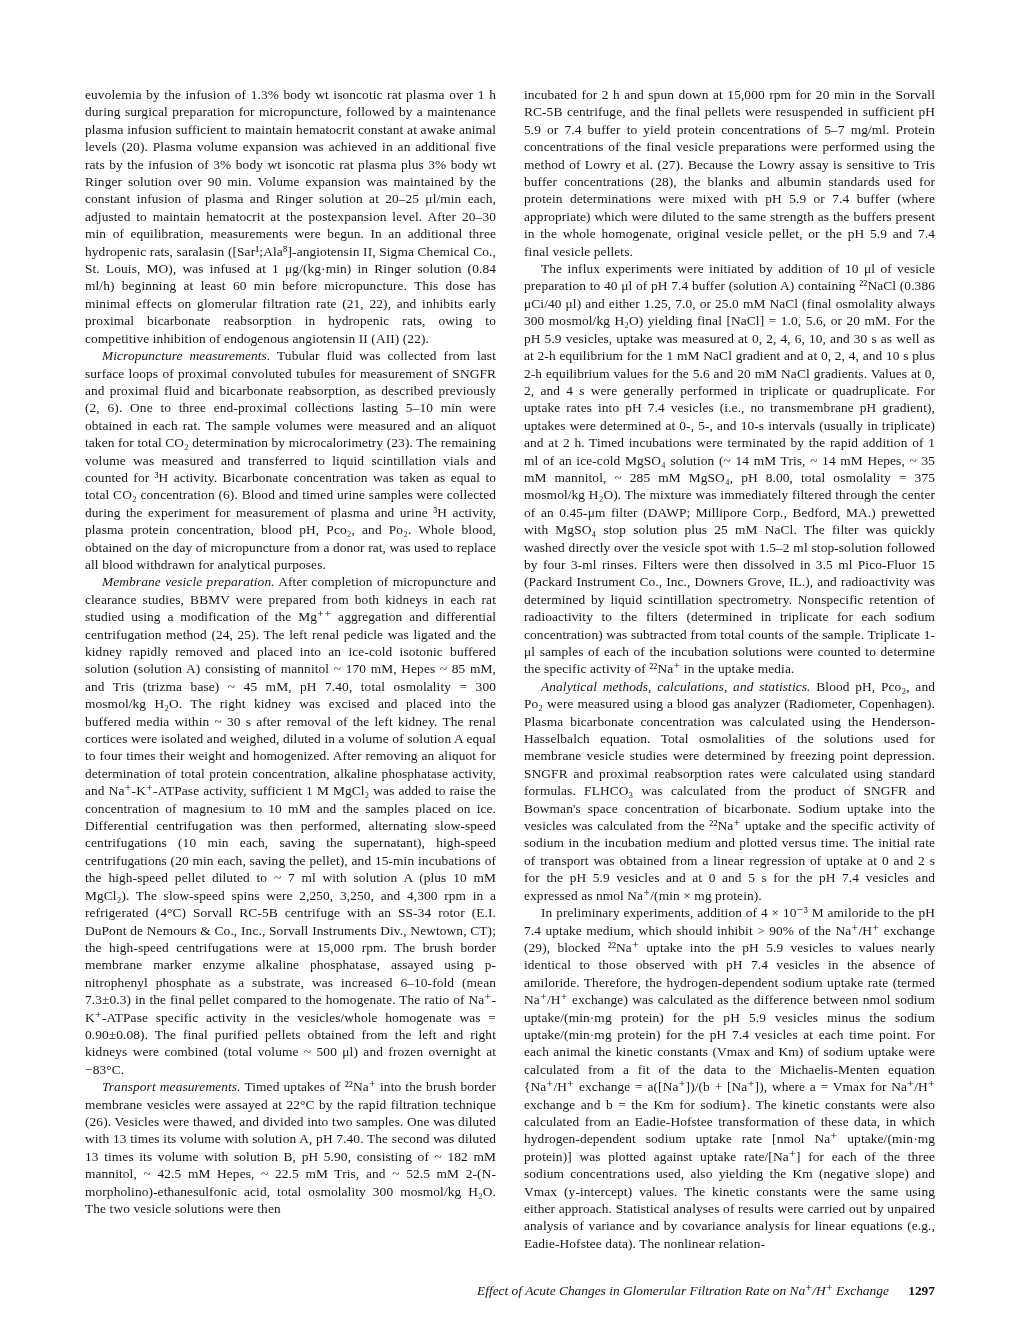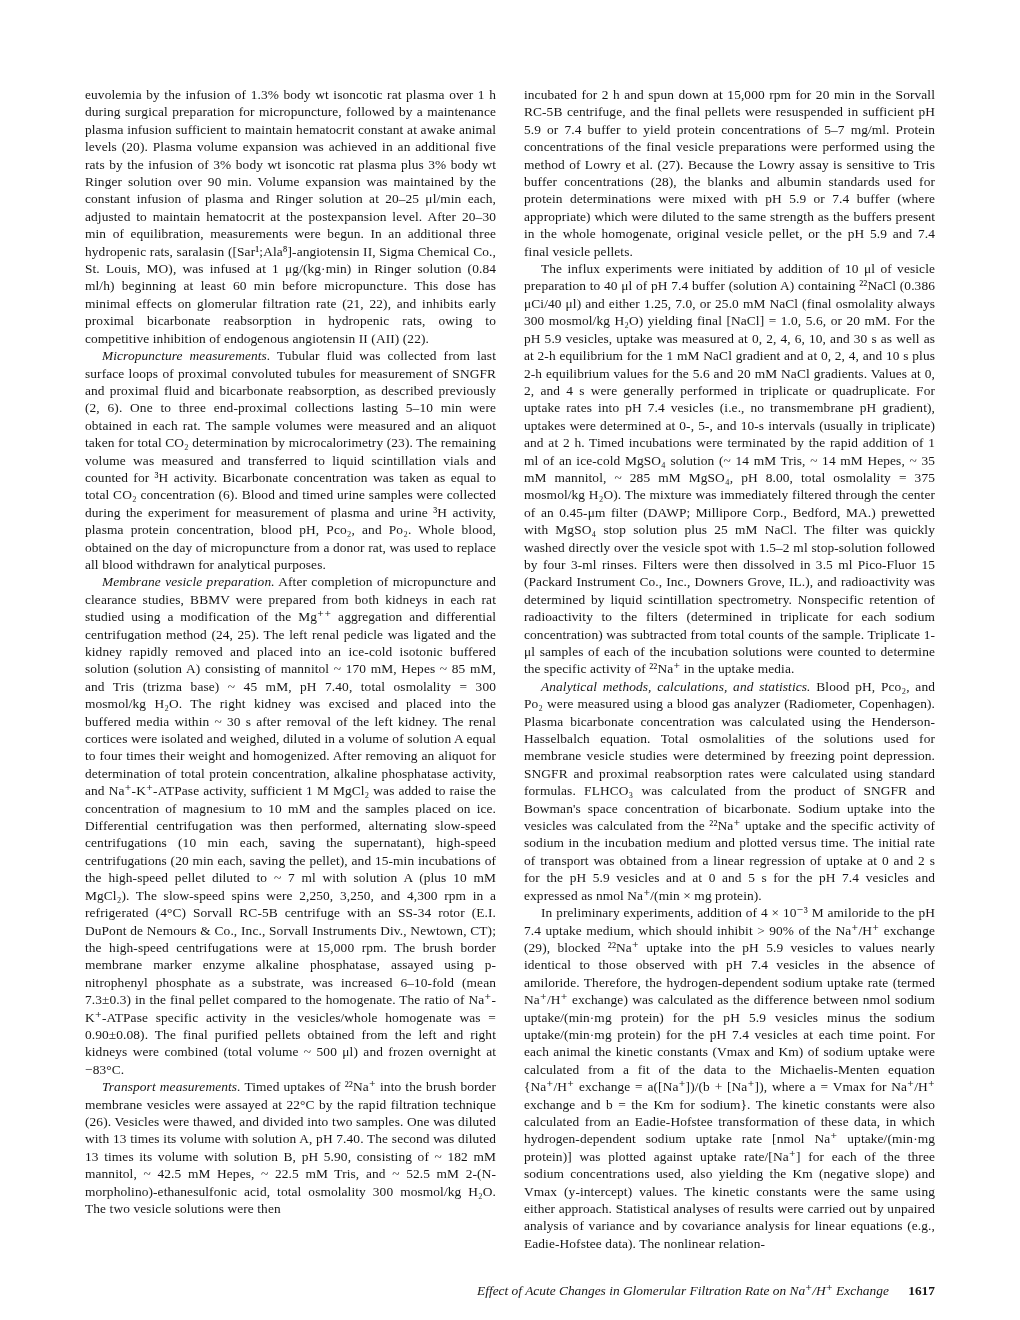--- a/index.html
+++ b/index.html
@@ -73,14 +73,14 @@
         <p class="para">incubated for 2 h and spun down at 15,000 rpm for 20 min in the Sorvall RC-5B centrifuge, and the final pellets were resuspended in sufficient pH 5.9 or 7.4 buffer to yield protein concentrations of 5–7 mg/ml. Protein concentrations of the final vesicle preparations were performed using the method of Lowry et al. (27). Because the Lowry assay is sensitive to Tris buffer concentrations (28), the blanks and albumin standards used for protein determinations were mixed with pH 5.9 or 7.4 buffer (where appropriate) which were diluted to the same strength as the buffers present in the whole homogenate, original vesicle pellet, or the pH 5.9 and 7.4 final vesicle pellets.</p>
         <p class="para indent">The influx experiments were initiated by addition of 10 μl of vesicle preparation to 40 μl of pH 7.4 buffer (solution A) containing ²²NaCl (0.386 μCi/40 μl) and either 1.25, 7.0, or 25.0 mM NaCl (final osmolality always 300 mosmol/kg H₂O) yielding final [NaCl] = 1.0, 5.6, or 20 mM. For the pH 5.9 vesicles, uptake was measured at 0, 2, 4, 6, 10, and 30 s as well as at 2-h equilibrium for the 1 mM NaCl gradient and at 0, 2, 4, and 10 s plus 2-h equilibrium values for the 5.6 and 20 mM NaCl gradients. Values at 0, 2, and 4 s were generally performed in triplicate or quadruplicate. For uptake rates into pH 7.4 vesicles (i.e., no transmembrane pH gradient), uptakes were determined at 0-, 5-, and 10-s intervals (usually in triplicate) and at 2 h. Timed incubations were terminated by the rapid addition of 1 ml of an ice-cold MgSO₄ solution (~ 14 mM Tris, ~ 14 mM Hepes, ~ 35 mM mannitol, ~ 285 mM MgSO₄, pH 8.00, total osmolality = 375 mosmol/kg H₂O). The mixture was immediately filtered through the center of an 0.45-μm filter (DAWP; Millipore Corp., Bedford, MA.) prewetted with MgSO₄ stop solution plus 25 mM NaCl. The filter was quickly washed directly over the vesicle spot with 1.5–2 ml stop-solution followed by four 3-ml rinses. Filters were then dissolved in 3.5 ml Pico-Fluor 15 (Packard Instrument Co., Inc., Downers Grove, IL.), and radioactivity was determined by liquid scintillation spectrometry. Nonspecific retention of radioactivity to the filters (determined in triplicate for each sodium concentration) was subtracted from total counts of the sample. Triplicate 1-μl samples of each of the incubation solutions were counted to determine the specific activity of ²²Na⁺ in the uptake media.</p>
         <p class="para indent"><i class="lead">Analytical methods, calculations, and statistics.</i> Blood pH, Pco₂, and Po₂ were measured using a blood gas analyzer (Radiometer, Copenhagen). Plasma bicarbonate concentration was calculated using the Henderson-Hasselbalch equation. Total osmolalities of the solutions used for membrane vesicle studies were determined by freezing point depression. SNGFR and proximal reabsorption rates were calculated using standard formulas. FLHCO₃ was calculated from the product of SNGFR and Bowman's space concentration of bicarbonate. Sodium uptake into the vesicles was calculated from the ²²Na⁺ uptake and the specific activity of sodium in the incubation medium and plotted versus time. The initial rate of transport was obtained from a linear regression of uptake at 0 and 2 s for the pH 5.9 vesicles and at 0 and 5 s for the pH 7.4 vesicles and expressed as nmol Na⁺/(min × mg protein).</p>
         <p class="para indent">In preliminary experiments, addition of 4 × 10⁻³ M amiloride to the pH 7.4 uptake medium, which should inhibit &gt; 90% of the Na⁺/H⁺ exchange (29), blocked ²²Na⁺ uptake into the pH 5.9 vesicles to values nearly identical to those observed with pH 7.4 vesicles in the absence of amiloride. Therefore, the hydrogen-dependent sodium uptake rate (termed Na⁺/H⁺ exchange) was calculated as the difference between nmol sodium uptake/(min·mg protein) for the pH 5.9 vesicles minus the sodium uptake/(min·mg protein) for the pH 7.4 vesicles at each time point. For each animal the kinetic constants (Vmax and Km) of sodium uptake were calculated from a fit of the data to the Michaelis-Menten equation {Na⁺/H⁺ exchange = a([Na⁺])/(b + [Na⁺]), where a = Vmax for Na⁺/H⁺ exchange and b = the Km for sodium}. The kinetic constants were also calculated from an Eadie-Hofstee transformation of these data, in which hydrogen-dependent sodium uptake rate [nmol Na⁺ uptake/(min·mg protein)] was plotted against uptake rate/[Na⁺] for each of the three sodium concentrations used, also yielding the Km (negative slope) and Vmax (y-intercept) values. The kinetic constants were the same using either approach. Statistical analyses of results were carried out by unpaired analysis of variance and by covariance analysis for linear equations (e.g., Eadie-Hofstee data). The nonlinear relation-</p>
       </div>
   </div>
 </div>
 
 <div class="footer">
   <span class="running-title">Effect of Acute Changes in Glomerular Filtration Rate on Na⁺/H⁺ Exchange</span>
-  <span class="page-number">1617</span>
+  <span class="page-number">1297</span>
 </div>
 
 </body></html>

